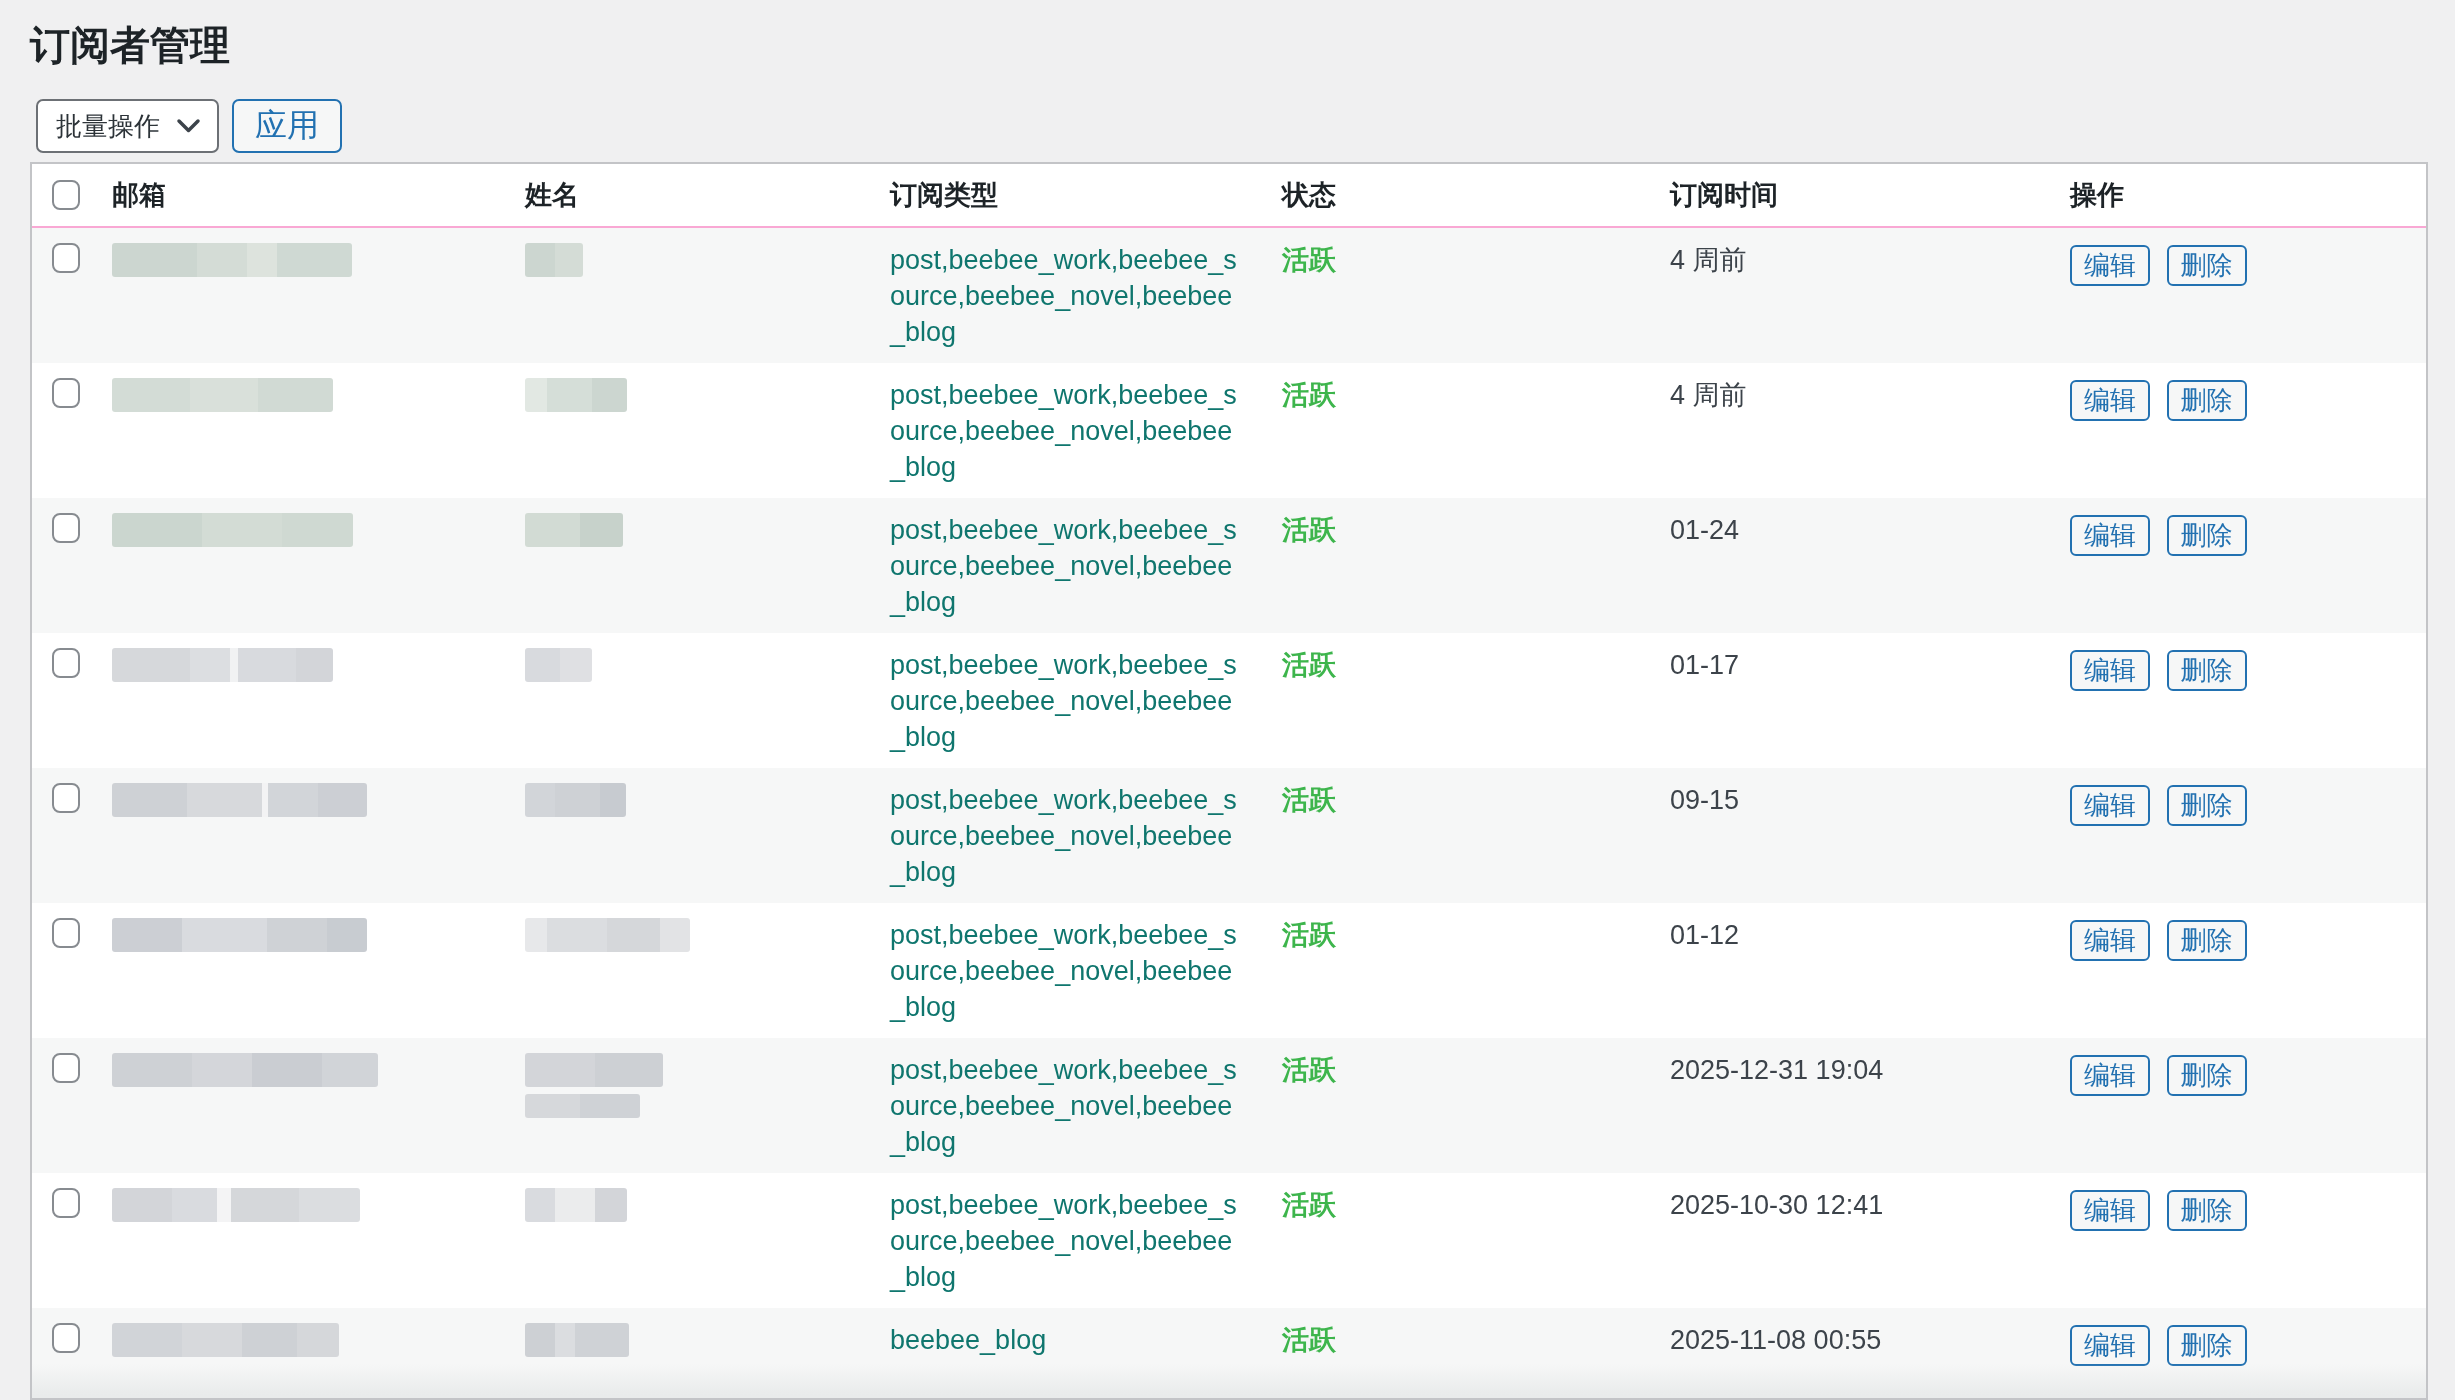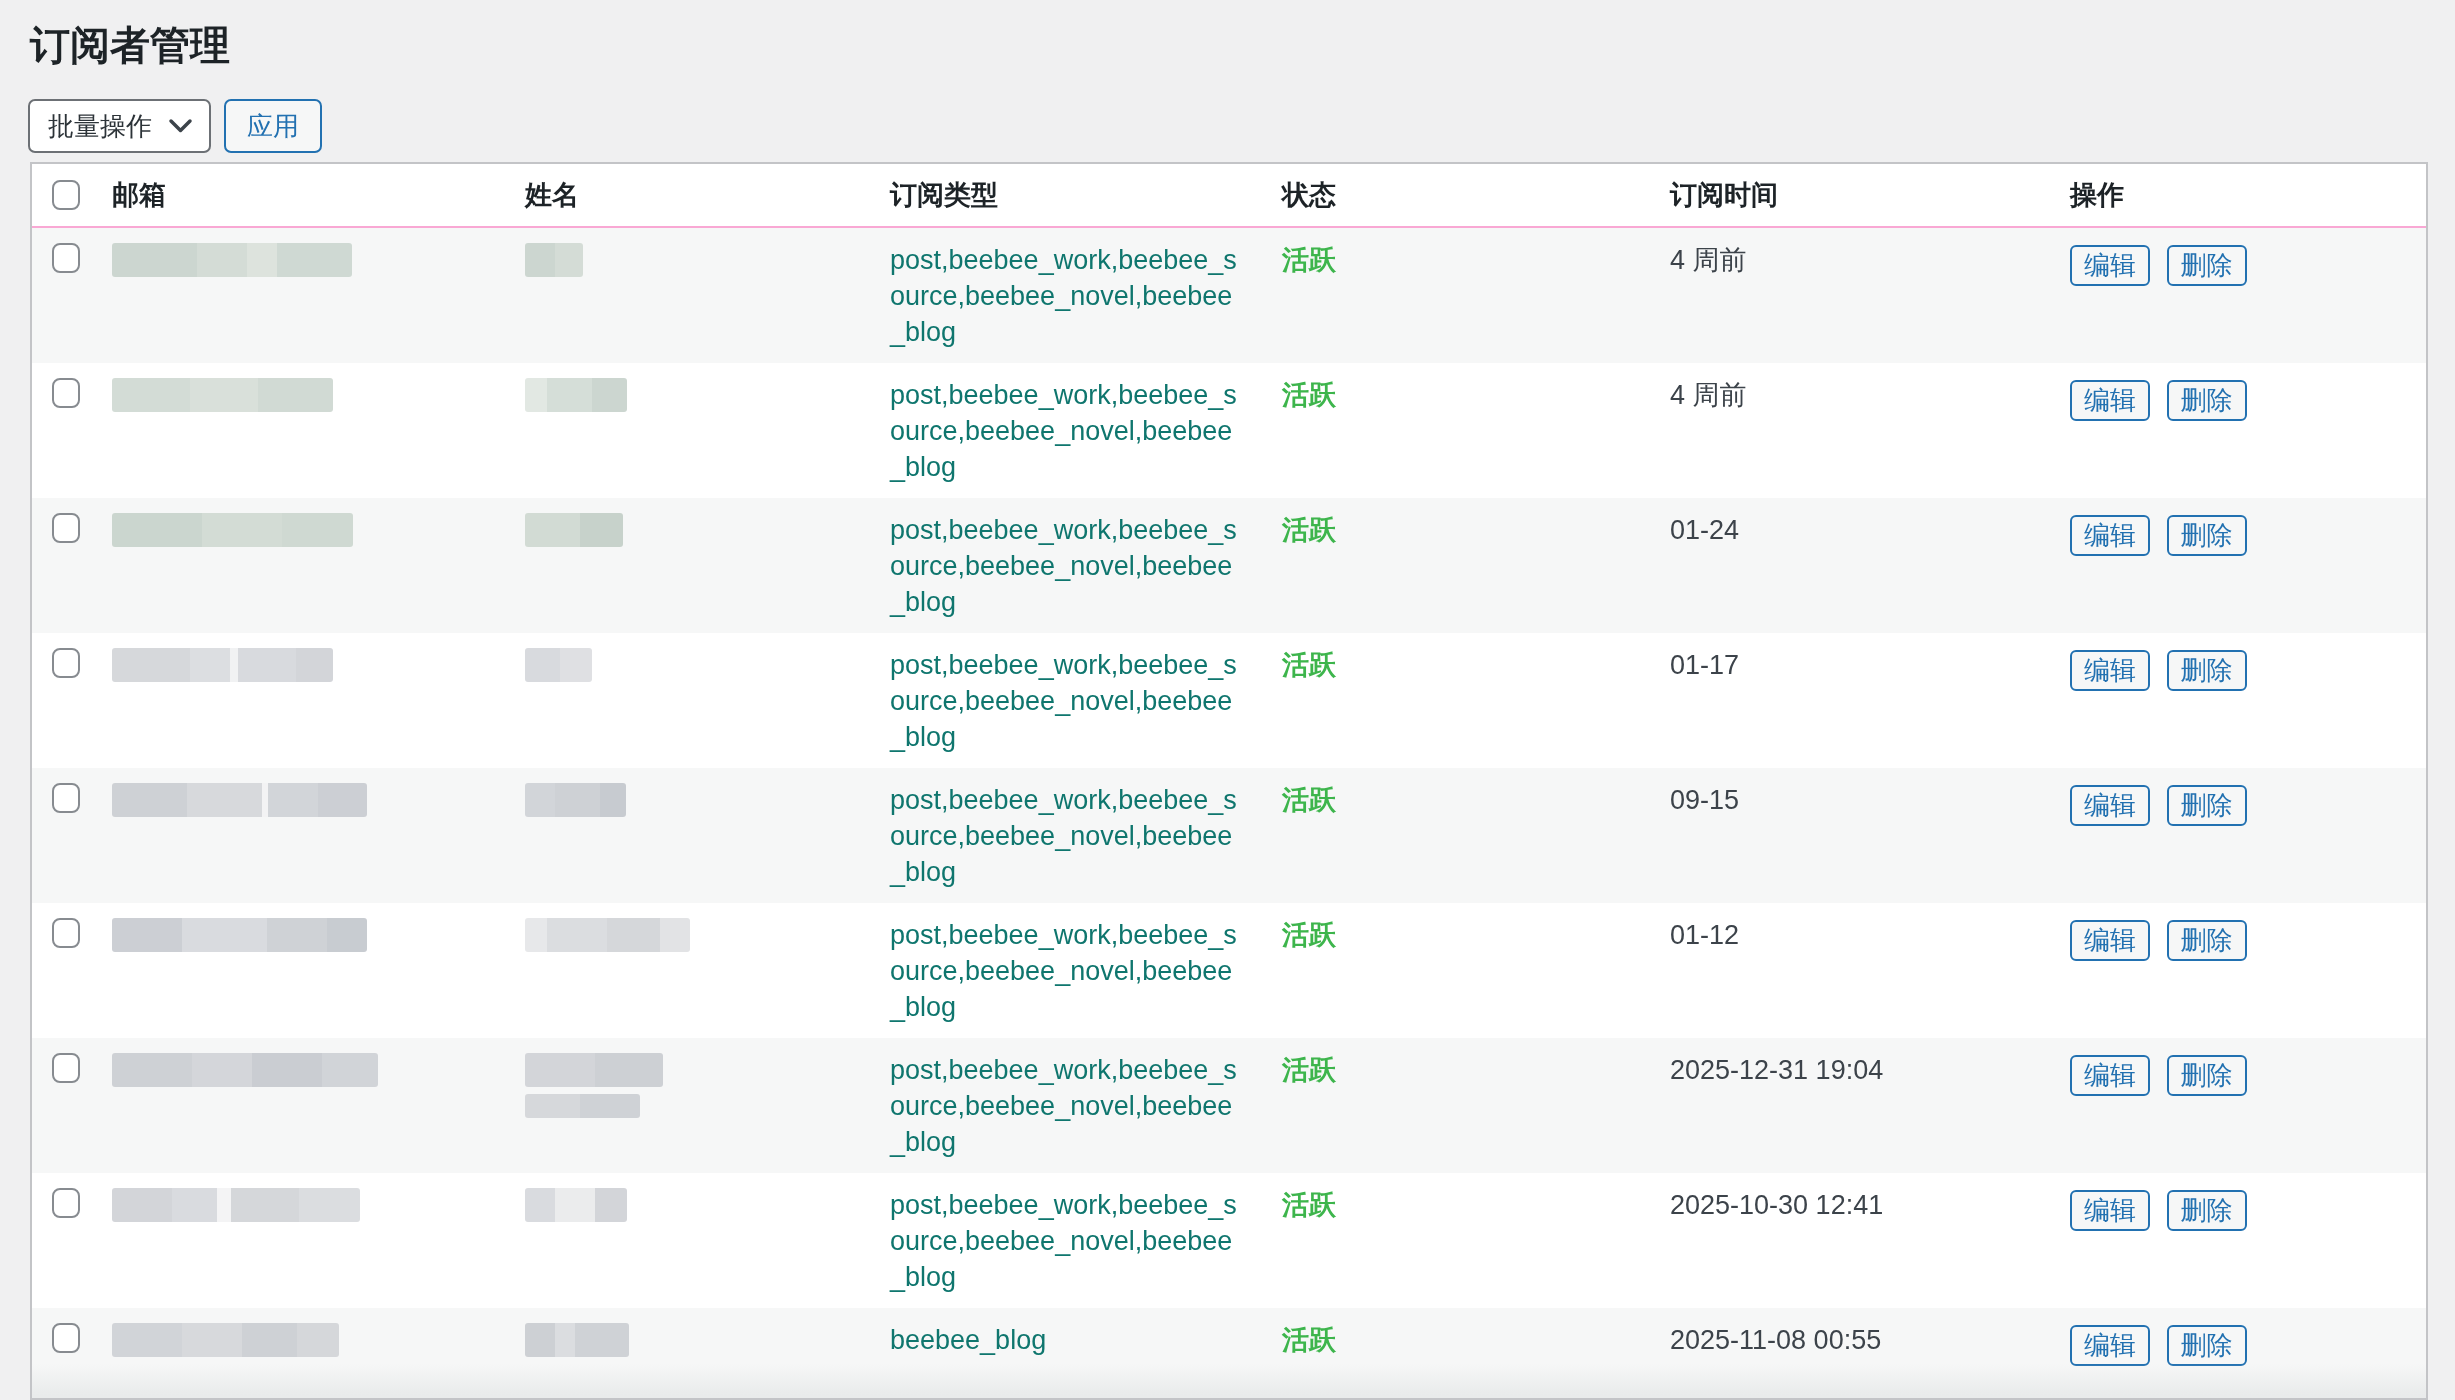--- a/index.html
+++ b/index.html
@@ -9,38 +9,38 @@
     font-family: "Liberation Sans", "DejaVu Sans", sans-serif;
     color: #3c434a;
     overflow: hidden;
     position: relative;
   }
   .page-title {
     position: absolute; left: 30px; top: 21px;
     font-size: 40px; line-height: 48px; font-weight: 700; color: #1d2327;
   }
   .bulk-bar {
-    position: absolute; left: 28px; top: 99px;
+    position: absolute; left: 36px; top: 99px;
     display: flex; align-items: flex-end;
   }
   .bulk-select {
     display: inline-flex; align-items: center;
     height: 54px; padding: 0 16px 0 18px;
     background: #ffffff;
     border: 2px solid #6c7075; border-radius: 7px;
     font-size: 26px; color: #2c3338;
     cursor: pointer;
   }
   .bulk-select .chev { margin-left: 16px; display: inline-flex; }
   .apply-btn {
     margin-left: 13px;
     height: 54px; padding: 0 21px;
     background: #f6f7f7;
     border: 2px solid #2271b1; border-radius: 7px;
-    font-size: 26px; color: #2271b1;
+    font-size: 32px; color: #2271b1;
     font-family: inherit;
     cursor: pointer;
   }
   .table-card {
     position: absolute; left: 30px; top: 162px;
     width: 2398px; height: 1238px;
     background: #ffffff;
     border: 2px solid #c3c4c7;
     overflow: hidden;
   }

